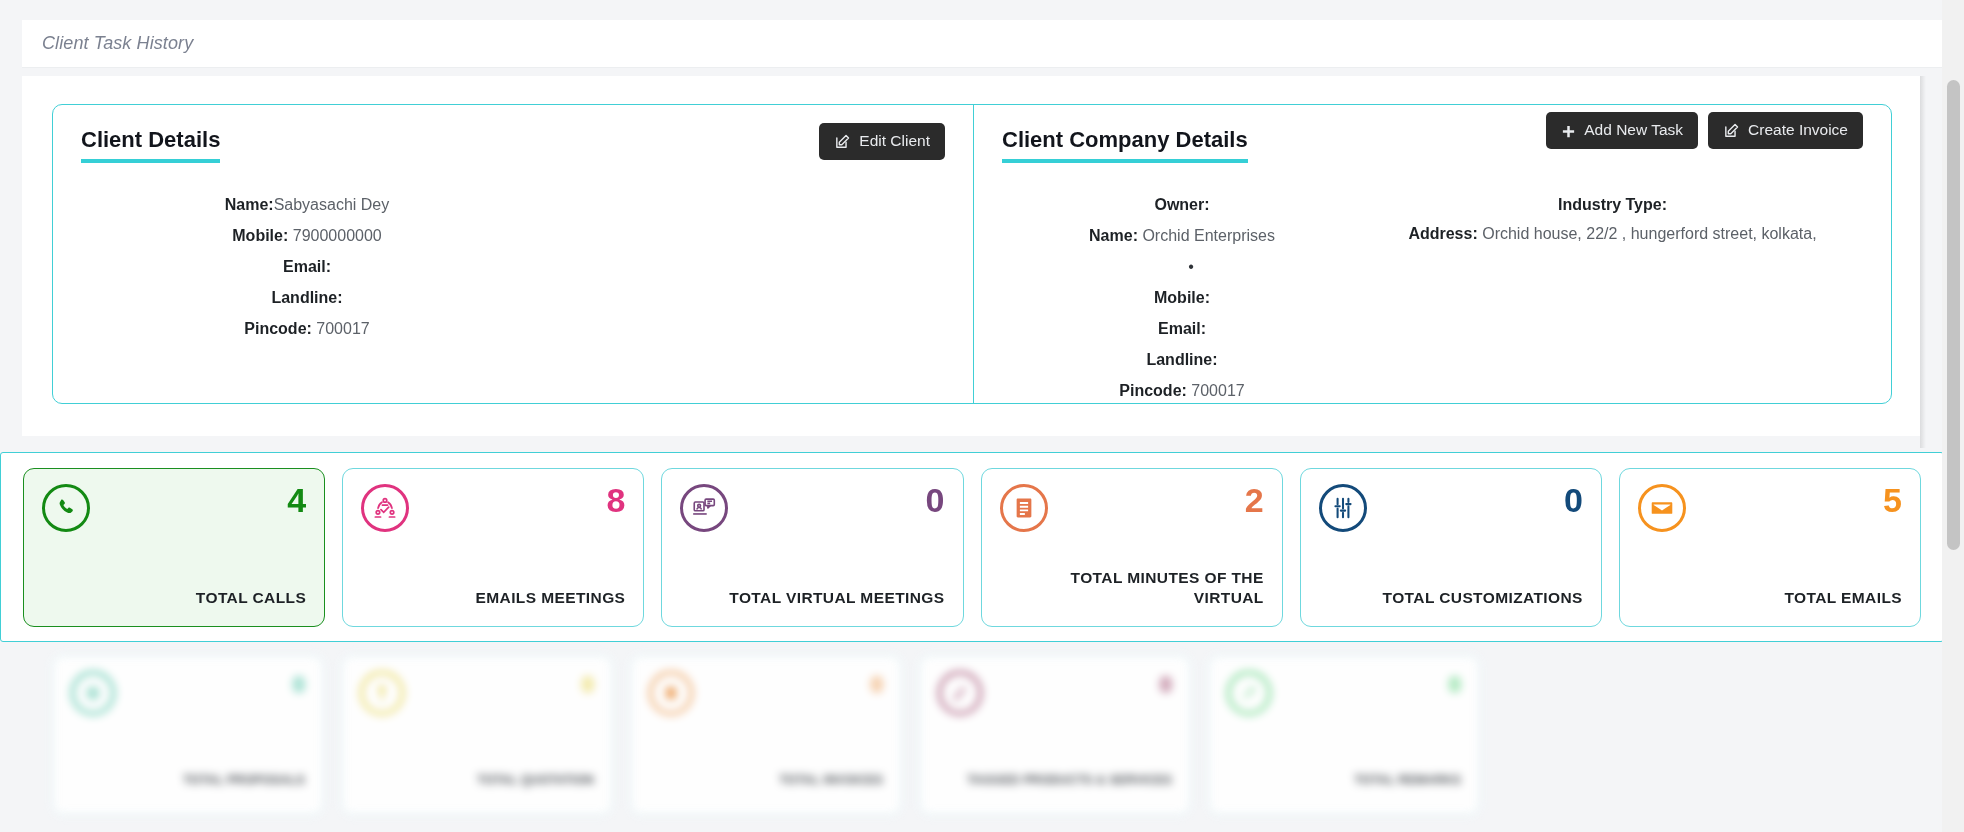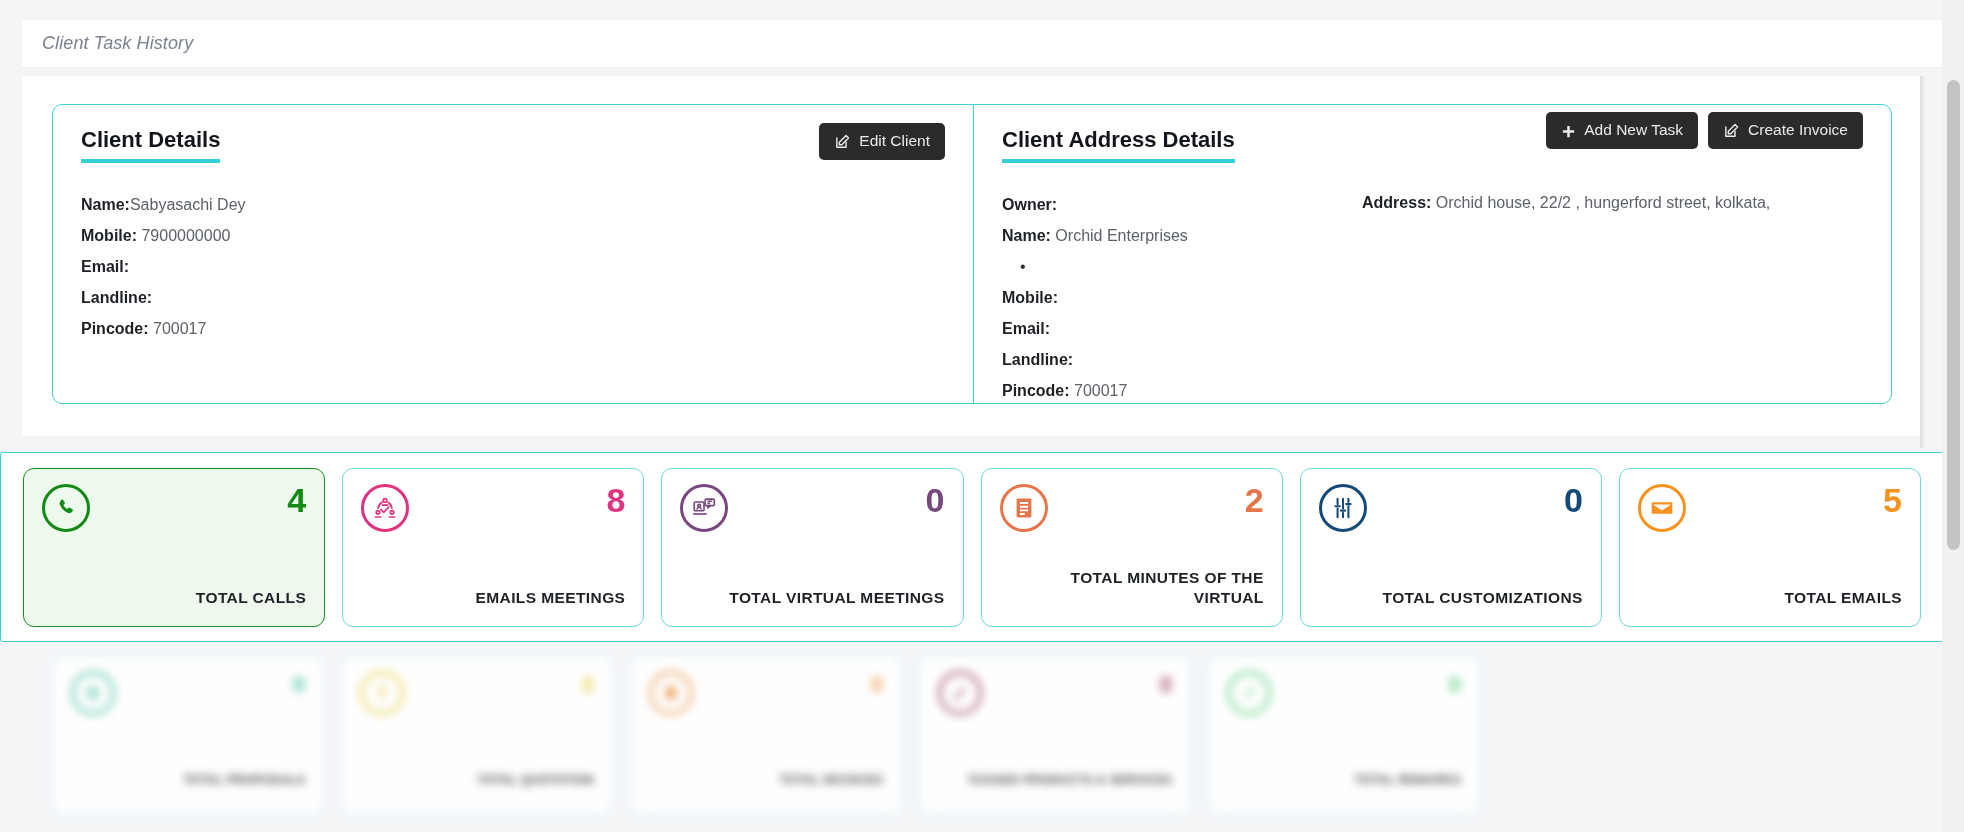--- a/index.html
+++ b/index.html
@@ -44,21 +44,21 @@
   .col-left  { width: 920px; padding: 22px 28px 0 28px; }
   .col-right { width: 918px; padding: 22px 28px 0 28px; border-left: 1.5px solid #41cfd6; }
 
   .sec-head {
     font-size: 22px; font-weight: bold; color: #12151c;
     display: inline-block; padding-bottom: 6px;
     border-bottom: 4px solid #35cfd6;
     margin-bottom: 26px;
   }
 
-  .field-grid { display: flex; }
+  .field-grid { display: flex; text-align: center; }
   .field-col-a { width: 452px; }
   .field-col-b { flex: 1; }
   .frow { font-size: 16px; line-height: 31px; color: #2f3338; }
   .flabel { font-weight: bold; color: #1d2125; }
   .fval { color: #5c6168; }
   .owner-bullet { font-size: 16px; line-height: 31px; color: #2f3338; padding-left: 18px; }
   .owner-bullet::before { content: "\2022"; }
 
   
   .btn-dark {
@@ -190,21 +190,21 @@
             <div class="frow"><span class="flabel">Name:</span><span class="fval">Sabyasachi Dey</span></div>
             <div class="frow"><span class="flabel">Mobile:</span> <span class="fval">7900000000</span></div>
             <div class="frow"><span class="flabel">Email:</span> <span class="fval"></span></div>
             <div class="frow"><span class="flabel">Landline:</span> <span class="fval"></span></div>
             <div class="frow"><span class="flabel">Pincode:</span> <span class="fval">700017</span></div>
           </div>
         </div>
       </div>
 
       <div class="details-col col-right">
-        <div class="sec-head">Client Address Details</div>
+        <div class="sec-head">Client Company Details</div>
 
         <div class="btn-row-right">
           <button class="btn-dark">
             <span>
               <svg width="15" height="15" viewBox="0 0 24 24">
                   <path d="M10 3h4v7h7v4h-7v7h-4v-7H3v-4h7z" fill="#e9ebee"></path>
                 </svg>
             </span>
             <span>Add New Task</span>
           </button>
@@ -223,20 +223,21 @@
           <div class="field-col-a" style="width:360px;">
             <div class="frow"><span class="flabel">Owner:</span> <span class="fval"></span></div>
             <div class="frow"><span class="flabel">Name:</span> <span class="fval">Orchid Enterprises</span></div>
             <div class="owner-bullet"></div>
             <div class="frow"><span class="flabel">Mobile:</span> <span class="fval"></span></div>
             <div class="frow"><span class="flabel">Email:</span> <span class="fval"></span></div>
             <div class="frow"><span class="flabel">Landline:</span> <span class="fval"></span></div>
             <div class="frow"><span class="flabel">Pincode:</span> <span class="fval">700017</span></div>
           </div>
           <div class="field-col-b">
+            <div class="frow"><span class="flabel">Industry Type:</span> <span class="fval"></span></div>
             <div class="frow" style="line-height:27px;">
               <span class="flabel">Address:</span>
               <span class="fval">Orchid house, 22/2 , hungerford street, kolkata,</span>
             </div>
           </div>
         </div>
       </div>
 
     </div>
   </div>

